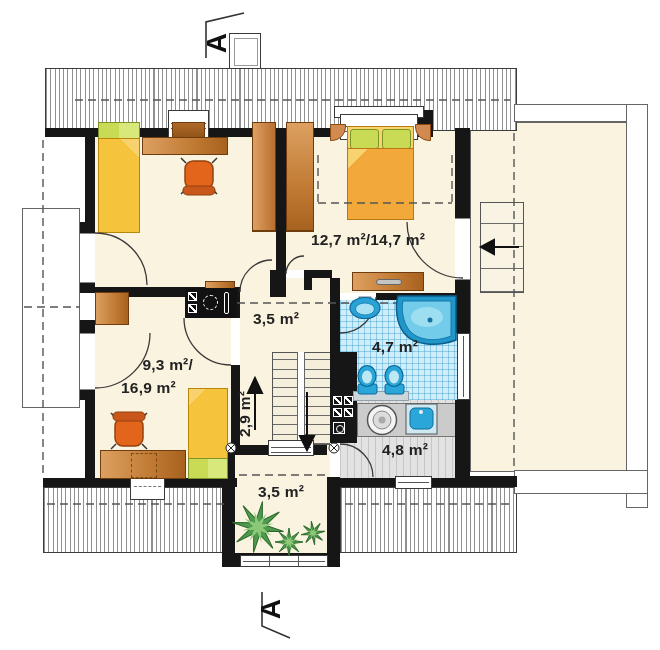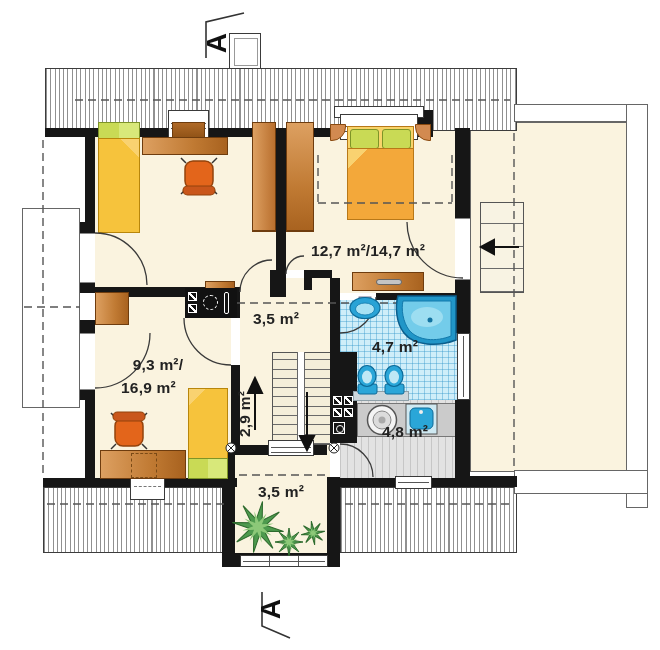--- a/index.html
+++ b/index.html
@@ -284,24 +284,24 @@
       <path transform="scale(12) rotate(-8)" stroke="#2d6a2d" stroke-width="0.08" fill="#4e9a4e" d="M1,0 L0.277,0.115 L0.707,0.707 L0.115,0.277 L0,1 L-0.115,0.277 L-0.707,0.707 L-0.277,0.115 L-1,0 L-0.277,-0.115 L-0.707,-0.707 L-0.115,-0.277 L0,-1 L0.115,-0.277 L0.707,-0.707 L0.277,-0.115 Z"></path>
       <path transform="scale(7) rotate(20)" fill="#8cc878" d="M1,0 L0.277,0.115 L0.707,0.707 L0.115,0.277 L0,1 L-0.115,0.277 L-0.707,0.707 L-0.277,0.115 L-1,0 L-0.277,-0.115 L-0.707,-0.707 L-0.115,-0.277 L0,-1 L0.115,-0.277 L0.707,-0.707 L0.277,-0.115 Z"></path>
     </g>
 
     <g stroke="#333" stroke-width="1.6" fill="none">
       <polyline points="244,13 206,22 206,58"></polyline>
       <polyline points="262,592 262,626 290,638"></polyline>
     </g>
   </svg>
 
-  <div class="lbl" style="left:300px;top:242px;width:136px;">12,7 m²/14,7 m²</div>
+  <div class="lbl" style="left:300px;top:231px;width:136px;">12,7 m²/14,7 m²</div>
   <div class="lbl" style="left:246px;top:310px;width:60px;">3,5 m²</div>
   <div class="lbl" style="left:365px;top:338px;width:60px;">4,7 m²</div>
   <div class="lbl" style="left:214px;top:405px;width:62px;transform:rotate(-90deg);">2,9 m²</div>
-  <div class="lbl" style="left:123px;top:356px;width:70px;text-align:center;">9,3 m²/</div>
+  <div class="lbl" style="left:123px;top:356px;width:70px;text-align:right;">9,3 m²/</div>
   <div class="lbl" style="left:121px;top:379px;width:70px;text-align:left;">16,9 m²</div>
-  <div class="lbl" style="left:374px;top:423px;width:62px;">4,8 m²</div>
+  <div class="lbl" style="left:374px;top:441px;width:62px;">4,8 m²</div>
   <div class="lbl" style="left:250px;top:483px;width:62px;">3,5 m²</div>
   <div class="seca" style="left:200px;top:27px;width:34px;">A</div>
   <div class="seca" style="left:254px;top:593px;width:34px;">A</div>
 
 </div>
 
 </body></html>

